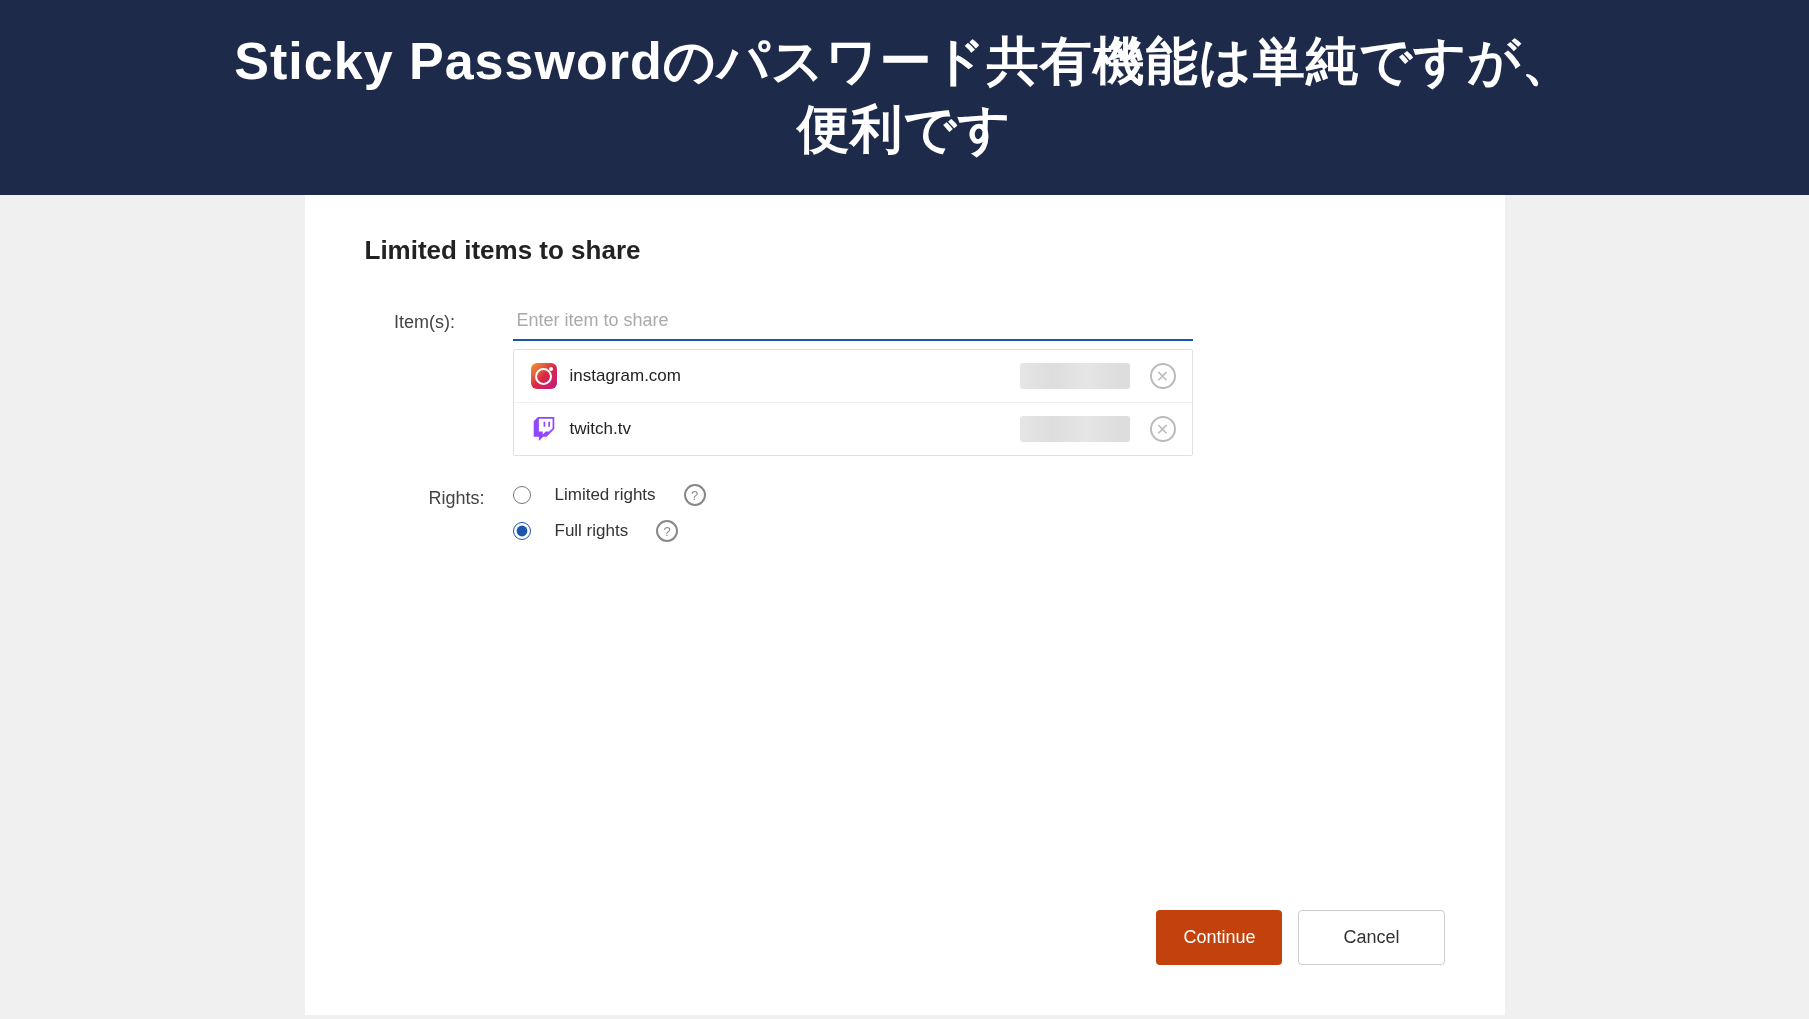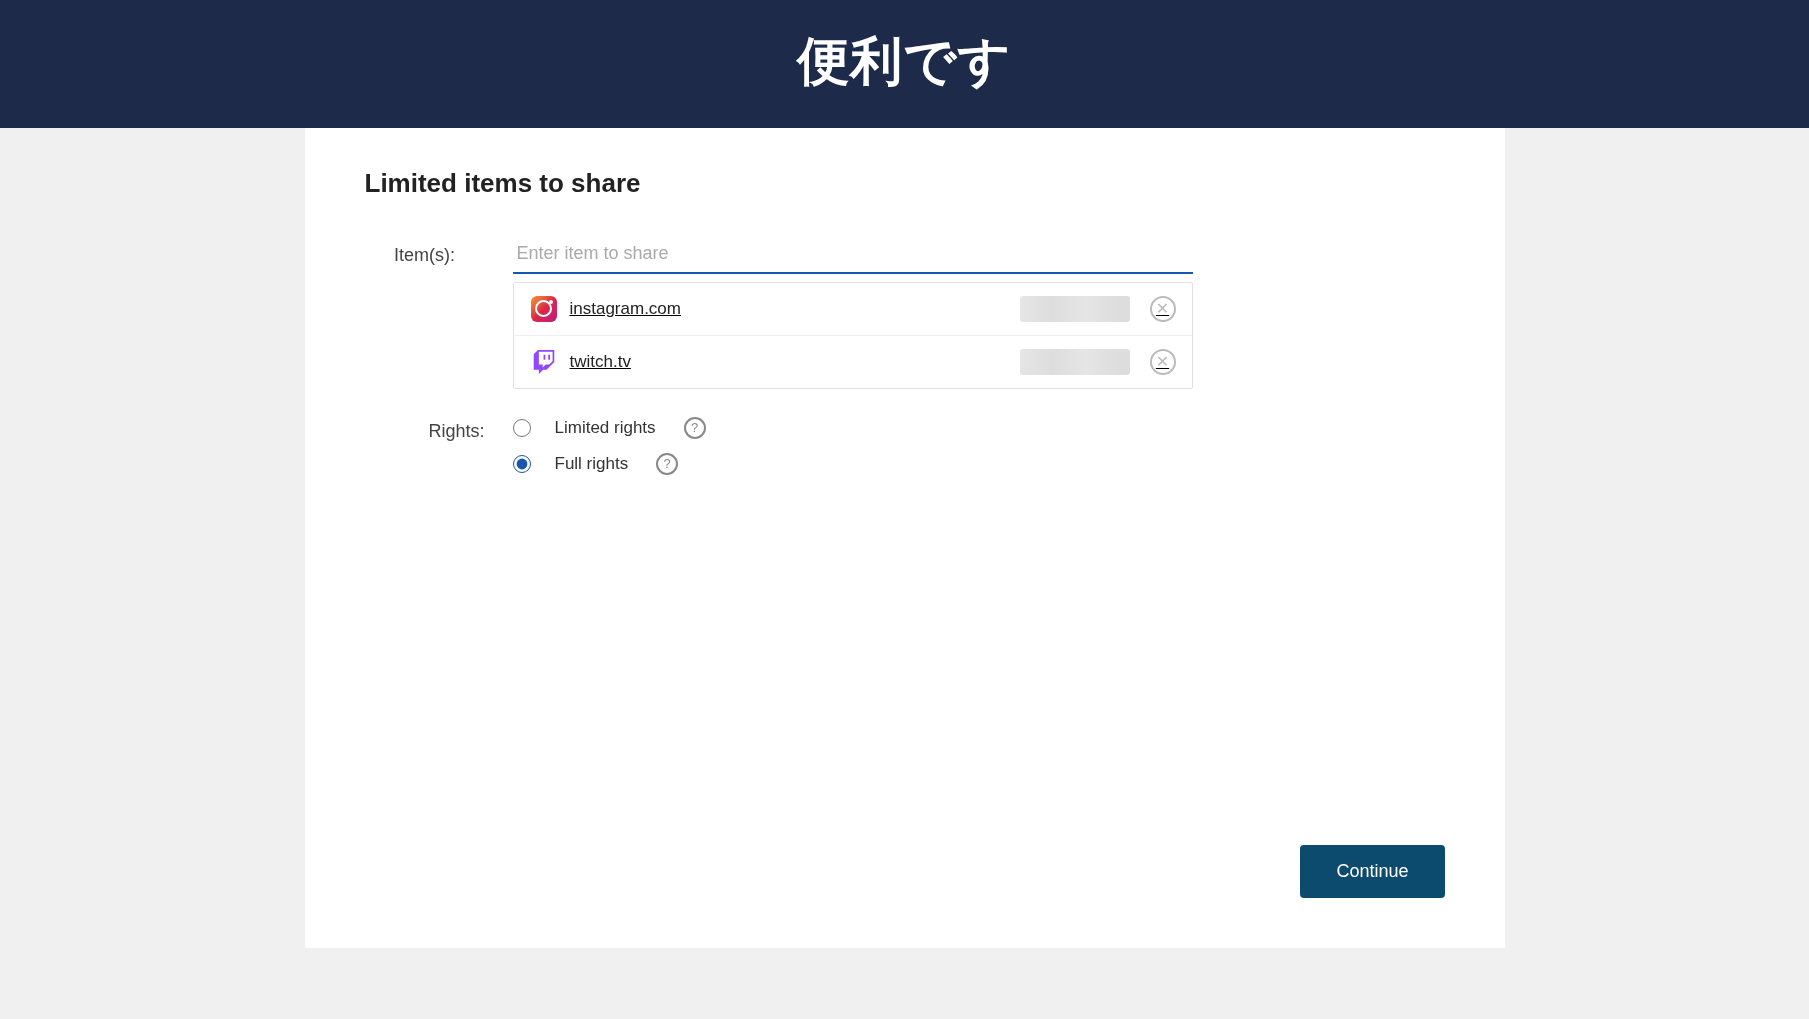--- a/index.html
+++ b/index.html
@@ -77,21 +77,20 @@
       border: 1px solid #e0e0e0;
       border-radius: 2px;
     }
 
     .item-row {
       display: flex;
       align-items: center;
       padding: 12px 16px;
       border-bottom: 1px solid #f0f0f0;
       background: white;
-      text-decoration: underline;
     }
 
     .item-row:last-child {
       border-bottom: none;
     }
 
     .item-icon {
       width: 28px;
       height: 28px;
       margin-right: 12px;
@@ -183,24 +182,24 @@
 
     .footer-buttons {
       position: absolute;
       bottom: 50px;
       right: 60px;
       display: flex;
       gap: 16px;
     }
 
     .btn-continue {
-      background: #0c4a6e;
+      background: #c2410c;
       color: white;
       border: none;
-      padding: 16px 36px;
+      padding: 16px 27px;
       font-size: 18px;
       border-radius: 4px;
       cursor: pointer;
       font-weight: 500;
     }
 
     .btn-cancel {
       background: white;
       color: #333;
       border: 1px solid #ccc;
@@ -253,20 +252,21 @@
 
     .twitch-icon svg {
       width: 24px;
       height: 24px;
     }
   </style>
 </head>
 <body>
 
 <div class="header-banner">
+  <div>Sticky Passwordのパスワード共有機能は単純ですが、</div>
   <div>便利です</div>
 </div>
 
 <div class="main-content">
 
   <div class="section-title">Limited items to share</div>
 
   <div class="form-row">
     <div class="form-label">Item(s):</div>
     <div class="form-field">
@@ -313,15 +313,16 @@
         <input type="radio" name="rights" value="full" checked="" style="">
         <span>Full rights</span>
         <div class="help-icon">?</div>
       </label>
 
     </div>
   </div>
 
   <div class="footer-buttons">
     <button class="btn-continue">Continue</button>
+    <button class="btn-cancel">Cancel</button>
   </div>
 
 </div>
 
 </body></html>

